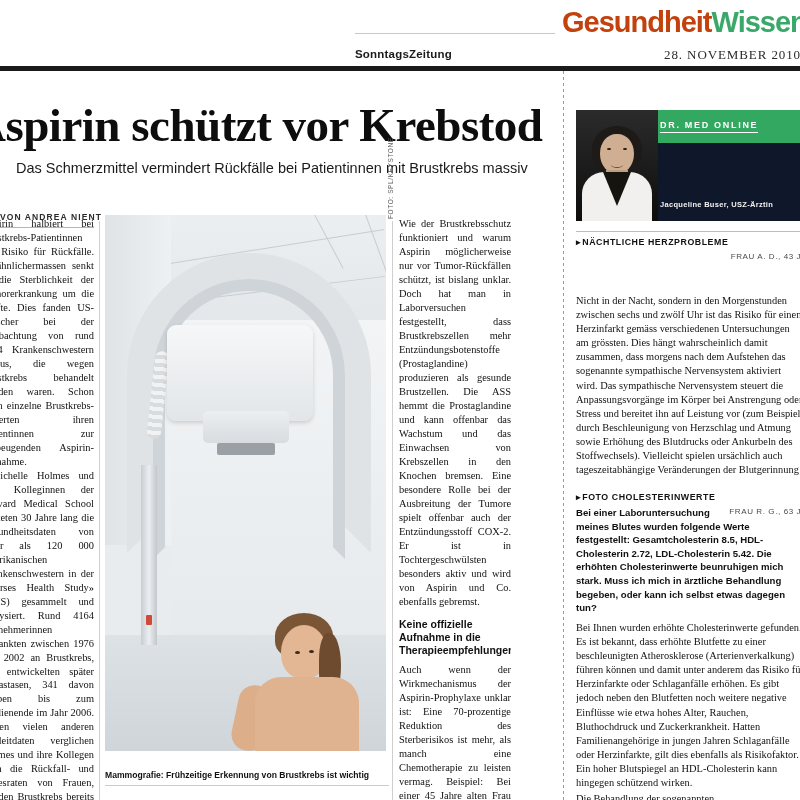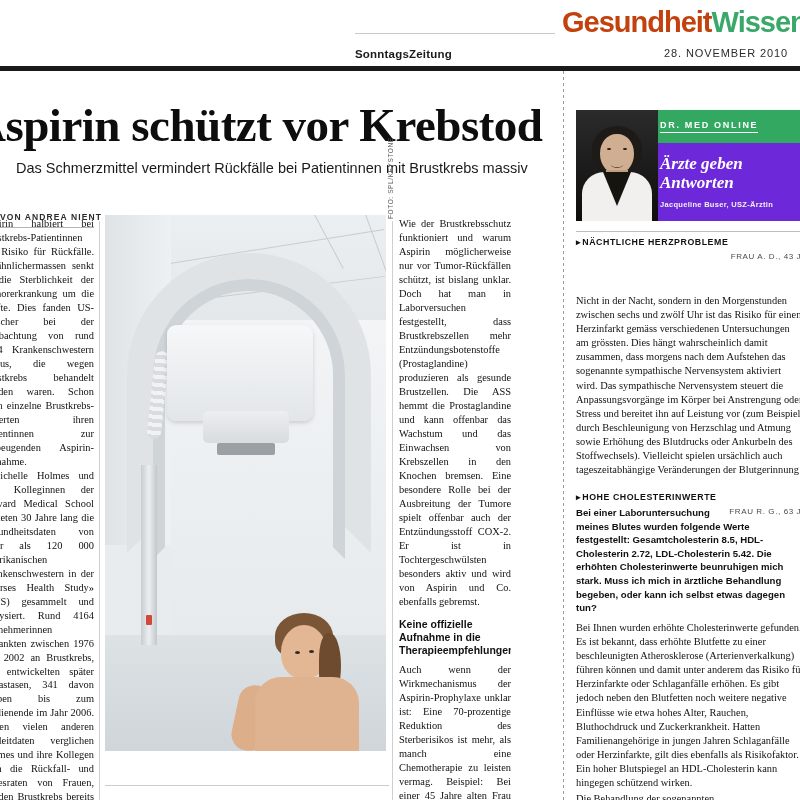--- a/index.html
+++ b/index.html
@@ -22,22 +22,22 @@
   .logo-wrap{
     position:absolute;left:562px;top:8px;
     font-family:"Liberation Sans", sans-serif;
     font-weight:bold;font-size:29px;letter-spacing:-1px;line-height:1;
     white-space:nowrap;
   }
   .logo-a{color:#c2410c;}
   .logo-b{color:#3aa868;}
   .issue-date{
     position:absolute;left:664px;top:47px;
-    font-family:Liberation Sans, sans-serif;
-    font-size:11px;letter-spacing:.9px;color:#2b2b2b;white-space:nowrap;
+    font-family:Liberation Serif, serif;
+    font-size:13px;letter-spacing:.9px;color:#2b2b2b;white-space:nowrap;
   }
   .rule-thick{
     position:absolute;left:0;top:66px;width:800px;height:5px;background:#1a1a1a;
   }
   .rule-thin-top{
     position:absolute;left:355px;top:33px;width:200px;height:1px;background:#c9c9c9;
   }
 
   
   .article{
@@ -191,21 +191,21 @@
   .sidebar{
     position:absolute;left:560px;top:71px;width:240px;height:729px;
     background:#fff;overflow:hidden;
   }
   .side-dash{
     position:absolute;left:3px;top:0px;width:1px;height:729px;
     background:repeating-linear-gradient(180deg,#9a9a9a 0 3px,transparent 3px 6px);
   }
   .promo{
     position:absolute;left:16px;top:39px;width:224px;height:111px;
-    background:#6d28d9;overflow:hidden;
+    background:#0f172a;overflow:hidden;
   }
   .promo-green{
     position:absolute;left:0;top:0;width:224px;height:33px;background:#33a860;
   }
   .promo-kicker{
     position:absolute;left:84px;top:10px;
     font-family:"Liberation Sans", sans-serif;
     font-weight:bold;font-size:9px;letter-spacing:1.7px;color:#ffffff;
     border-bottom:1.5px solid #fff;padding-bottom:2px;
   }
@@ -310,20 +310,21 @@
       <div class="hair"></div>
       <div class="head"></div>
       <div class="hair2"></div>
       <div class="eye" style="left:190px;top:436px;"></div>
       <div class="eye" style="left:204px;top:435px;"></div>
       <div class="arm-p"></div>
       <div class="torso"></div>
     </div>
   </div>
   <div class="photo-credit">FOTO: SPL/KEYSTONE</div>
+  <div class="caption">Mammografie: Frühzeitige Erkennung von Brustkrebs ist wichtig</div>
   <div class="caption-rule"></div>
 
   <div class="col" id="col3">
     <p class="first">Wie der Brustkrebsschutz funktioniert und warum Aspirin möglicherweise nur vor Tumor-Rückfällen schützt, ist bislang unklar. Doch hat man in Laborversuchen festgestellt, dass Brustkrebszellen mehr Entzündungsbotenstoffe (Prostaglandine) produzieren als gesunde Brustzellen. Die ASS hemmt die Prostaglandine und kann offenbar das Wachstum und das Einwachsen von Krebszellen in den Knochen bremsen. Eine besondere Rolle bei der Ausbreitung der Tumore spielt offenbar auch der Entzündungsstoff COX-2. Er ist in Tochtergeschwülsten besonders aktiv und wird von Aspirin und Co. ebenfalls gebremst.</p>
     <h3>Keine offizielle Aufnahme in die Therapieempfehlungen</h3>
     <p class="first">Auch wenn der Wirkmechanismus der Aspirin-Prophylaxe unklar ist: Eine 70-prozentige Reduktion des Sterberisikos ist mehr, als manch eine Chemotherapie zu leisten vermag. Beispiel: Bei einer 45 Jahre alten Frau mit einem ein bis zwei Zentimeter grossen Tumor (Östrogen-abhängig, ohne Lymphknotenbefall) errechnet etwa die Online-Entscheidungshilfe «Adjuvant! Online», dass die Chemotherapie (Anthracyclin) das Sterberisiko in zehn Jahren um drei Prozent senkt. Die Anti-Östrogen-Therapie (Tamoxifen) vermag die Gefahr um weitere zwei Prozent zu reduzieren.</p>
 
   </div>
 </div>
 
@@ -336,40 +337,36 @@
       <div class="pp-hair"></div>
       <div class="pp-face"></div>
       <div class="pp-eye" style="left:31px;top:38px;"></div>
       <div class="pp-eye" style="left:47px;top:38px;"></div>
       <div class="pp-smile"></div>
       <div class="pp-neck"></div>
       <div class="pp-coat"></div>
       <div class="pp-v"></div>
     </div>
     <div class="promo-kicker">DR. MED ONLINE</div>
-    <div class="promo-title">
-      <span>Ärzte geben</span><br>
-      <span>Antworten</span>
-    </div>
     <div class="promo-author">Jacqueline Buser, USZ-Ärztin</div>
   </div>
 
   <div class="qa-rule" style="top:160px;"></div>
   <div class="qa-kicker" style="top:166px;">
     <span>▸ </span><span>NÄCHTLICHE HERZPROBLEME</span>
   </div>
   <div class="qa-question" style="top:180px;">
     <span class="qa-asker">FRAU A. D., 43 J.</span>
   </div>
   <div class="qa-answer" style="top:223px;height:185px;overflow:hidden;">
     <p>Nicht in der Nacht, sondern in den Morgenstunden zwischen sechs und zwölf Uhr ist das Risiko für einen Herzinfarkt gemäss verschiedenen Untersuchungen am grössten. Dies hängt wahrscheinlich damit zusammen, dass morgens nach dem Aufstehen das sogenannte sympathische Nervensystem aktiviert wird. Das sympathische Nervensystem steuert die Anpassungsvorgänge im Körper bei Anstrengung oder Stress und bereitet ihn auf Leistung vor (zum Beispiel durch Beschleunigung von Herzschlag und Atmung sowie Erhöhung des Blutdrucks oder Ankurbeln des Stoffwechsels). Vielleicht spielen ursächlich auch tageszeitabhängige Veränderungen der Blutgerinnung eine Rolle. Grundsätzlich treten Herzinfarkte aber zu allen Tageszeiten auf.</p>
   </div>
 
   <div class="qa-kicker" style="top:421px;">
-    <span>▸ </span><span>HOHE CHOLESTERINWERTE</span>
+    <span>▸ </span><span>FOTO CHOLESTERINWERTE</span>
   </div>
   <div class="qa-question" style="top:435px;">
     <span class="qa-asker">FRAU R. G., 63 J.</span><span>Bei einer Laboruntersuchung meines Blutes wurden folgende Werte festgestellt: Gesamtcholesterin 8.5, HDL-Cholesterin 2.72, LDL-Cholesterin 5.42. Die erhöhten Cholesterinwerte beunruhigen mich stark. Muss ich mich in ärztliche Behandlung begeben, oder kann ich selbst etwas dagegen tun?</span>
   </div>
   <div class="qa-answer" style="top:550px;height:180px;overflow:hidden;">
     <p>Bei Ihnen wurden erhöhte Cholesterinwerte gefunden. Es ist bekannt, dass erhöhte Blutfette zu einer beschleunigten Atherosklerose (Arterienverkalkung) führen können und damit unter anderem das Risiko für Herzinfarkte oder Schlaganfälle erhöhen. Es gibt jedoch neben den Blutfetten noch weitere negative Einflüsse wie etwa hohes Alter, Rauchen, Bluthochdruck und Zuckerkrankheit. Hatten Familienangehörige in jungen Jahren Schlaganfälle oder Herzinfarkte, gilt dies ebenfalls als Risikofaktor. Ein hoher Blutspiegel an HDL-Cholesterin kann hingegen schützend wirken.</p>
     <p>Die Behandlung der sogenannten Hypercholesterinämie richtet sich nach dem Risikoprofil eines Patienten. Wenn jemand sonst keine Risikofaktoren hat,</p>
   </div>
 </div>
 

